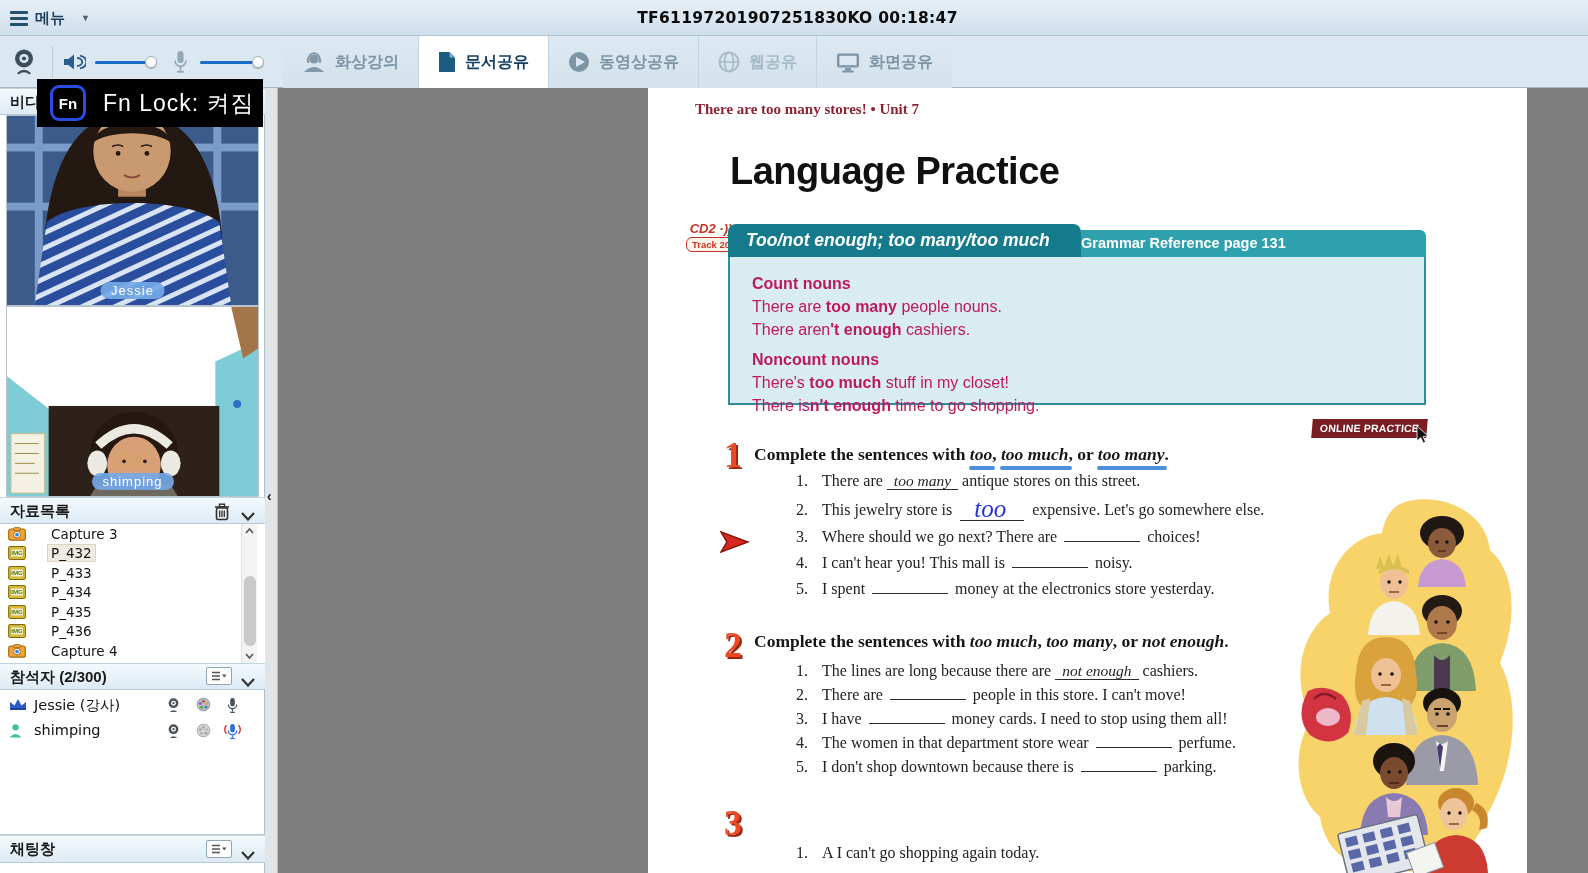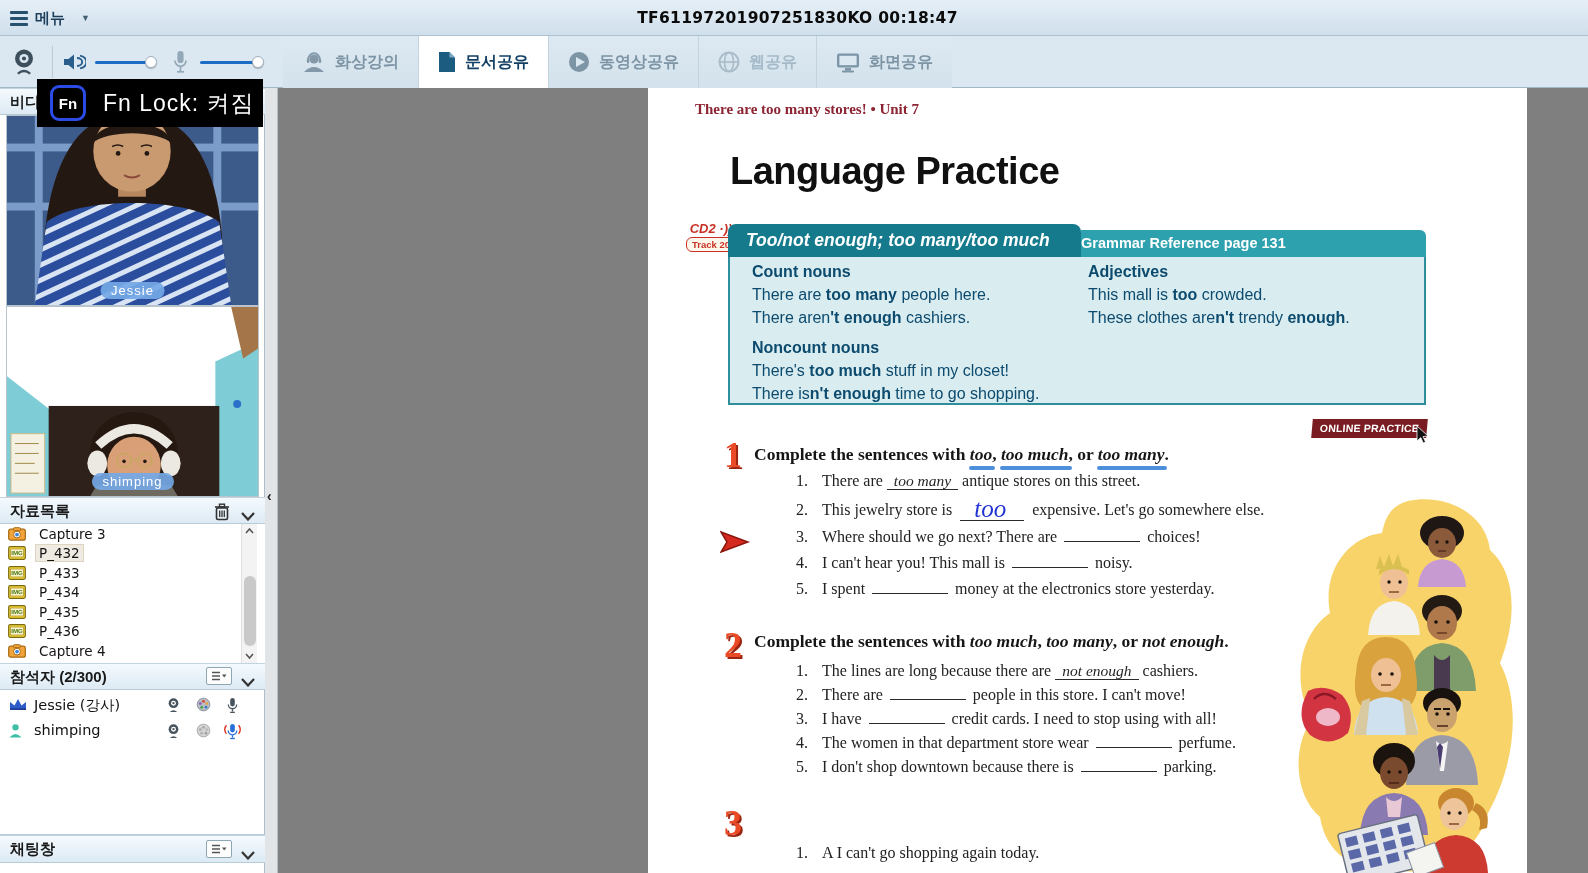--- a/index.html
+++ b/index.html
@@ -43,21 +43,21 @@
     border-top:1px solid #c2d4e0;border-bottom:1px solid #b7cbd8;box-sizing:border-box;}
   .ptitle{position:absolute;left:10px;top:0;line-height:25px;font-weight:bold;font-size:15px;color:#1a1a1a;white-space:nowrap;}
   .hicon{position:absolute;top:5px;}
   .listbtn{position:absolute;width:26px;height:18px;top:3px;background:#fdfdfd;border:1px solid #8fa6b5;
     border-radius:2px;display:flex;align-items:center;justify-content:center;box-sizing:border-box;}
   .vid{position:absolute;left:6px;width:253px;border:1px solid #b9c4cc;box-sizing:border-box;overflow:hidden;background:#444;}
   .vtag{position:absolute;left:50%;transform:translateX(-50%);bottom:6px;background:rgba(116,168,230,.92);
     color:#fff;font-size:13px;padding:1px 11px;border-radius:9px;letter-spacing:1px;white-space:nowrap;}
   .mat-list{position:absolute;left:0;top:436px;width:265px;height:139px;background:#fff;}
   .mrow{height:19.5px;display:flex;align-items:center;padding-left:8px;}
-  .mlabel{font-size:13.5px;color:#141414;margin-left:10px;font-family:"DejaVu Sans",sans-serif;padding:0 3px;}
+  .mlabel{font-size:13.5px;color:#141414;margin-left:22px;font-family:"DejaVu Sans",sans-serif;padding:0 3px;}
   .mrow.selected .mlabel{background:#f0ebe2;box-shadow:0 0 0 1px #ddd4c2;}
   .scrollbar{position:absolute;left:241px;top:436px;width:16px;height:139px;background:#f3f3f3;border-left:1px solid #e0e0e0;box-sizing:border-box;}
   .sb-btn{position:absolute;left:0;width:15px;height:14px;display:flex;align-items:center;justify-content:center;}
   .sb-thumb{position:absolute;left:1.5px;width:12px;top:52px;height:70px;background:#c9c9c9;border-radius:6px;}
   .prow{position:absolute;left:0;width:265px;height:26px;}
   .picon{position:absolute;left:8px;top:5px;}
   .pname{position:absolute;left:34px;top:4px;font-size:14.5px;color:#111;font-family:"DejaVu Sans",sans-serif;}
   .stat{position:absolute;top:5px;}
   .pl-sep{position:absolute;top:746px;left:0;width:265px;border-top:1px solid #b7cbd8;}
   .collapse{position:absolute;left:265px;top:88px;width:13px;height:785px;background:#e2e5e8;border-right:1px solid #b9bfc6;box-sizing:border-box;}
@@ -69,21 +69,21 @@
   .book-title{position:absolute;left:82px;top:62px;font-size:38px;font-weight:bold;color:#101010;letter-spacing:-.5px;}
   .cdbadge{position:absolute;left:38px;top:133px;width:50px;text-align:center;}
   .cd1{color:#c83226;font-weight:bold;font-size:13px;font-style:italic;white-space:nowrap;}
   .cd2{margin-top:1px;border:1.5px solid #c83226;border-radius:6px;font-size:9.5px;font-weight:bold;color:#c83226;background:#fdf6ea;padding:1px 1px;}
   .gram{position:absolute;left:80px;top:136px;width:698px;height:181px;}
   .gram-tab{position:absolute;left:0;top:0;width:353px;height:33px;background:#147a8c;border-radius:8px 8px 0 0;
     color:#fff;font-weight:bold;font-style:italic;font-size:17.5px;line-height:33px;padding-left:18px;box-sizing:border-box;white-space:nowrap;}
   .gram-ref{position:absolute;left:353px;right:0;top:6px;height:27px;background:#2da1ae;border-radius:0 6px 0 0;
     color:#fff;font-weight:bold;font-size:14.5px;line-height:27px;text-align:left;}
   .gram-body{position:absolute;left:0;top:33px;right:0;bottom:0;background:#d9edf0;border:2px solid #2e8e9c;border-top:none;box-sizing:border-box;}
-  .gcol{position:absolute;top:4px;font-size:16px;color:#0c4a6e;line-height:22.8px;white-space:nowrap;}
+  .gcol{position:absolute;top:16px;font-size:16px;color:#be185d;line-height:22.8px;white-space:nowrap;}
   .gcol.gl{left:22px;} .gcol.gr{left:358px;}
   .gline.sp{margin-top:8px;}
   .seg-h,.seg-b{font-weight:bold;}
   .seg-i{font-style:italic;}
   .seg-iu{font-style:italic;position:relative;}
   .seg-iu::after{content:"";position:absolute;left:-1px;right:-3px;bottom:-6px;height:4.5px;background:#3e86d8;border-radius:3px;opacity:.92;}
   .online{position:absolute;left:664px;top:331px;width:115px;height:19px;background:#7a1d23;color:#fff;
     font-size:10.5px;font-weight:bold;text-align:center;line-height:19px;letter-spacing:.2px;transform:skewX(-5deg);}
   .cursor{position:absolute;left:768px;top:337px;}
   .exnum{position:absolute;font-size:36px;font-weight:bold;color:#ea4a26;text-shadow:2px 2px 0 #9c2410;font-family:"Liberation Serif",serif;}
@@ -460,30 +460,25 @@
       <div class="cd1">CD2 ·))</div>
       <div class="cd2">Track 20</div>
     </div>
 
     <div class="gram">
       <div class="gram-tab">Too/not enough; too many/too much</div>
       <div class="gram-ref">Grammar Reference page 131</div>
       <div class="gram-body">
         <div class="gcol gl">
           <div class="gline"><span class="seg-h">Count nouns</span></div>
-          <div class="gline"><span>There are </span><span class="seg-b">too many</span><span> people here.</span></div>
+          <div class="gline"><span>There are </span><span class="seg-b">too many</span><span> people nouns.</span></div>
           <div class="gline"><span>There aren</span><span class="seg-b">'t enough</span><span> cashiers.</span></div>
           <div class="gline sp"><span class="seg-h">Noncount nouns</span></div>
           <div class="gline"><span>There's </span><span class="seg-b">too much</span><span> stuff in my closet!</span></div>
           <div class="gline"><span>There is</span><span class="seg-b">n't enough</span><span> time to go shopping.</span></div>
-        </div>
-        <div class="gcol gr">
-          <div class="gline"><span class="seg-h">Adjectives</span></div>
-          <div class="gline"><span>This mall is </span><span class="seg-b">too</span><span> crowded.</span></div>
-          <div class="gline"><span>These clothes are</span><span class="seg-b">n't</span><span> trendy </span><span class="seg-b">enough</span><span>.</span></div>
         </div>
       </div>
     </div>
 
     <div class="online">ONLINE PRACTICE</div>
     <span class="cursor">
       <svg width="13" height="19" viewBox="0 0 13 19">
           <path d="M1,1 L12,11 L7,11.6 L9.6,17 L7.2,18 L4.8,12.6 L1,16 Z" fill="#111" stroke="#fff" stroke-width=".8"></path>
         </svg>
     </span>
@@ -501,21 +496,21 @@
       <div class="ex-row"><span class="n">3.</span><span><span>Where should we go next? There are </span><span class="seg-blank"></span><span> choices!</span></span></div>
       <div class="ex-row"><span class="n">4.</span><span><span>I can't hear you! This mall is </span><span class="seg-blank"></span><span> noisy.</span></span></div>
       <div class="ex-row"><span class="n">5.</span><span><span>I spent </span><span class="seg-blank"></span><span> money at the electronics store yesterday.</span></span></div>
     </div>
 
     <div class="exnum" style="left:76px;top:536px">2</div>
     <div class="ex-head" style="top:543px"><span>Complete the sentences with </span><span class="seg-i">too much</span><span>, </span><span class="seg-i">too many</span><span>, or </span><span class="seg-i">not enough</span><span>.</span></div>
     <div class="ex-items ex2" style="top:574px">
       <div class="ex-row"><span class="n">1.</span><span><span>The lines are long because there are </span><span class="seg-ans">not enough</span><span> cashiers.</span></span></div>
       <div class="ex-row"><span class="n">2.</span><span><span>There are </span><span class="seg-blank"></span><span> people in this store. I can't move!</span></span></div>
-      <div class="ex-row"><span class="n">3.</span><span><span>I have </span><span class="seg-blank"></span><span> credit cards. I need to stop using with all!</span></span></div>
+      <div class="ex-row"><span class="n">3.</span><span><span>I have </span><span class="seg-blank"></span><span> money cards. I need to stop using them all!</span></span></div>
       <div class="ex-row"><span class="n">4.</span><span><span>The women in that department store wear </span><span class="seg-blank"></span><span> perfume.</span></span></div>
       <div class="ex-row"><span class="n">5.</span><span><span>I don't shop downtown because there is </span><span class="seg-blank"></span><span> parking.</span></span></div>
     </div>
 
     <div class="exnum" style="left:76px;top:714px">3</div>
     <div class="ex-items" style="top:756px">
       <div class="ex-row"><span class="n">1.</span><span><span>A  I can't go shopping again today.</span></span></div>
     </div>
 
     <div class="crowd">

